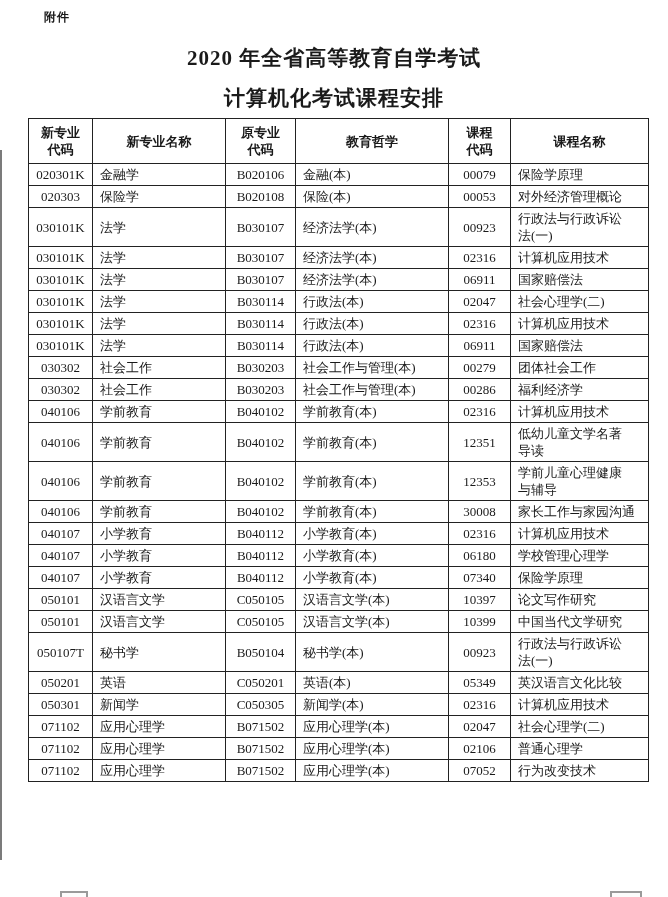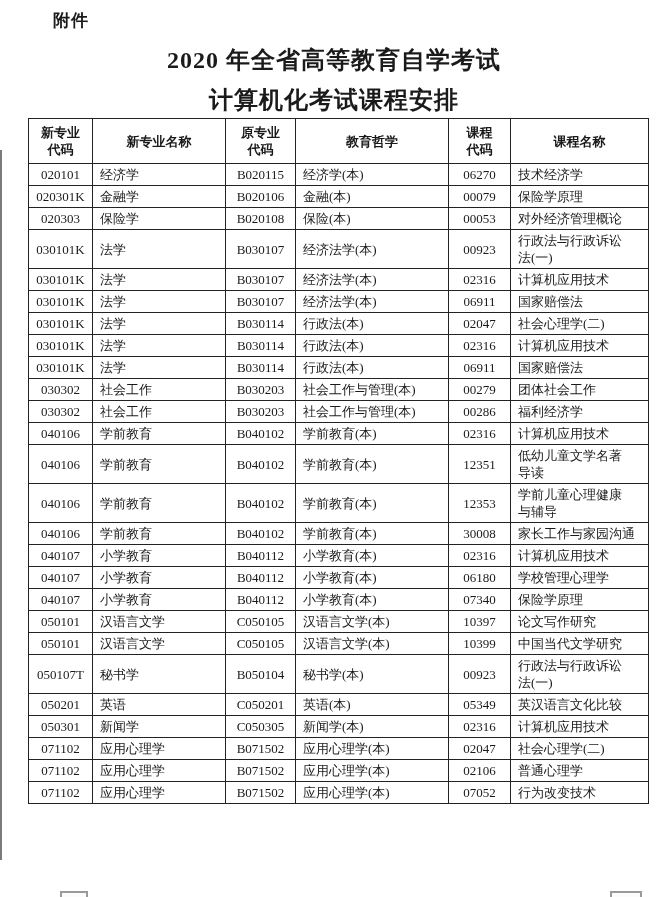--- a/index.html
+++ b/index.html
@@ -6,26 +6,26 @@
   body{
     width:668px;height:897px;
     background:#ffffff;
     font-family:"Liberation Serif","DejaVu Serif",serif;
     color:#1a1a1a;
     position:relative;
     overflow:hidden;
   }
   .page{position:relative;width:668px;height:897px;}
   .attachment{
-    position:absolute;left:53px;top:9px;
-    font-size:17px;font-weight:bold;letter-spacing:1px;
+    position:absolute;left:44px;top:9px;
+    font-size:12px;font-weight:bold;letter-spacing:1px;
   }
   .title{
     position:absolute;left:0;width:668px;
-    text-align:center;font-size:24px;font-weight:bold;
+    text-align:center;font-size:21px;font-weight:bold;
     letter-spacing:1px;margin:0;
   }
   .title-1{top:44px;}
   .title-2{top:84px;}
   table.course-table{
     position:absolute;left:28px;top:118px;
     width:620px;
     border-collapse:collapse;table-layout:fixed;
     font-size:13px;
     padding-left:29px;
@@ -85,28 +85,20 @@
           <th>原专业
 代码</th>
           <th>教育哲学</th>
           <th>课程
 代码</th>
           <th>课程名称</th>
         </tr>
     </thead>
     <tbody>
         <tr>
-          <td class="code">020101</td>
-          <td class="name">经济学</td>
-          <td class="code">B020115</td>
-          <td class="name">经济学(本)</td>
-          <td class="code">06270</td>
-          <td class="name">技术经济学</td>
-        </tr>
-        <tr>
           <td class="code">020301K</td>
           <td class="name">金融学</td>
           <td class="code">B020106</td>
           <td class="name">金融(本)</td>
           <td class="code">00079</td>
           <td class="name">保险学原理</td>
         </tr>
         <tr>
           <td class="code">020303</td>
           <td class="name">保险学</td>

